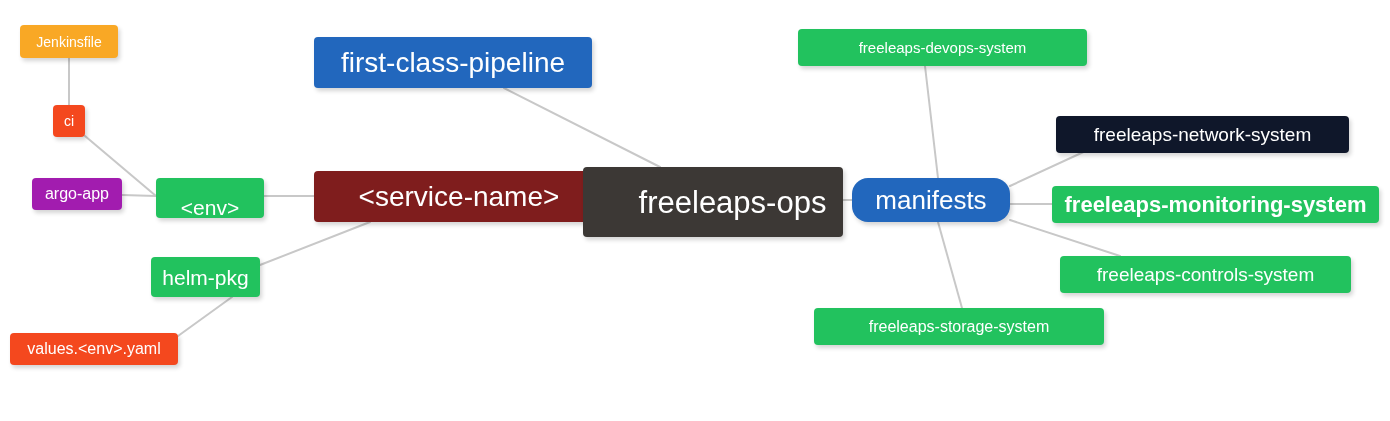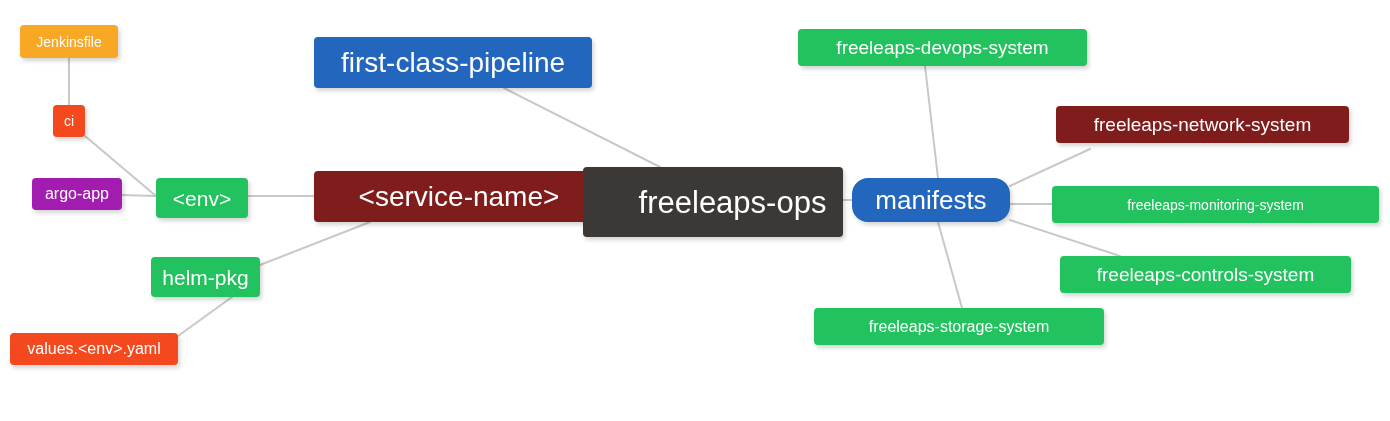--- a/index.html
+++ b/index.html
@@ -61,21 +61,21 @@
   <div id="node-layer">
       <div class="node" style="left: 20px; top: 25px; width: 98px; height: 33px; background: rgb(249, 168, 37);">
         <span class="node-label" style="font-size: 14px;">Jenkinsfile</span>
       </div>
       <div class="node" style="left: 53px; top: 105px; width: 32px; height: 32px; background: rgb(244, 72, 30);">
         <span class="node-label" style="font-size: 14px;">ci</span>
       </div>
       <div class="node" style="left: 32px; top: 178px; width: 90px; height: 32px; background: #a21caf;">
         <span class="node-label" style="font-size: 16px;">argo-app</span>
       </div>
-      <div class="node" style="left: 156px; top: 178px; width: 92px; height: 40px; background: rgb(34, 194, 94);">
+      <div class="node" style="left: 156px; top: 178px; width: 108px; height: 40px; background: rgb(34, 194, 94); align-items: flex-end;">
         <span class="node-label" style="font-size: 21px;">&lt;env&gt;</span>
       </div>
       <div class="node" style="left: 151px; top: 257px; width: 109px; height: 40px; background: rgb(34, 194, 94);">
         <span class="node-label" style="font-size: 21px;">helm-pkg</span>
       </div>
       <div class="node" style="left: 10px; top: 333px; width: 168px; height: 32px; background: rgb(244, 72, 30);">
         <span class="node-label" style="font-size: 16px;">values.&lt;env&gt;.yaml</span>
       </div>
       <div class="node" style="left: 314px; top: 37px; width: 278px; height: 51px; background: rgb(34, 103, 189);">
         <span class="node-label" style="font-size: 28px;">first-class-pipeline</span>
@@ -83,27 +83,27 @@
       <div class="node" style="left: 314px; top: 171px; width: 290px; height: 51px; background: #7f1d1d;">
         <span class="node-label" style="font-size: 28px;">&lt;service-name&gt;</span>
       </div>
       <div class="node" style="left: 583px; top: 167px; width: 260px; height: 70px; background: rgb(60, 56, 53);">
         <span class="node-label" style="font-size: 31px; margin-left: 39px;">freeleaps-ops</span>
       </div>
       <div class="node" style="left: 852px; top: 178px; width: 158px; height: 44px; background: rgb(34, 103, 189); border-radius: 16px;">
         <span class="node-label" style="font-size: 26px;">manifests</span>
       </div>
       <div class="node" style="left: 798px; top: 29px; width: 289px; height: 37px; background: rgb(34, 194, 94);">
-        <span class="node-label" style="font-size: 19px;">freeleaps-devops-system</span>
+        <span class="node-label" style="font-size: 15px;">freeleaps-devops-system</span>
       </div>
-      <div class="node" style="left: 1056px; top: 106px; width: 293px; height: 37px; background: #7f1d1d;">
+      <div class="node" style="left: 1056px; top: 116px; width: 293px; height: 37px; background: #0f172a;">
         <span class="node-label" style="font-size: 19px;">freeleaps-network-system</span>
       </div>
       <div class="node" style="left: 1052px; top: 186px; width: 327px; height: 37px; background: rgb(34, 194, 94);">
-        <span class="node-label" style="font-size: 14px;">freeleaps-monitoring-system</span>
+        <span class="node-label" style="font-size: 22px; font-weight: bold;">freeleaps-monitoring-system</span>
       </div>
       <div class="node" style="left: 1060px; top: 256px; width: 291px; height: 37px; background: rgb(34, 194, 94);">
         <span class="node-label" style="font-size: 19px;">freeleaps-controls-system</span>
       </div>
       <div class="node" style="left: 814px; top: 308px; width: 290px; height: 37px; background: rgb(34, 194, 94);">
         <span class="node-label" style="font-size: 16px;">freeleaps-storage-system</span>
       </div>
     </div>
 </div>
 

